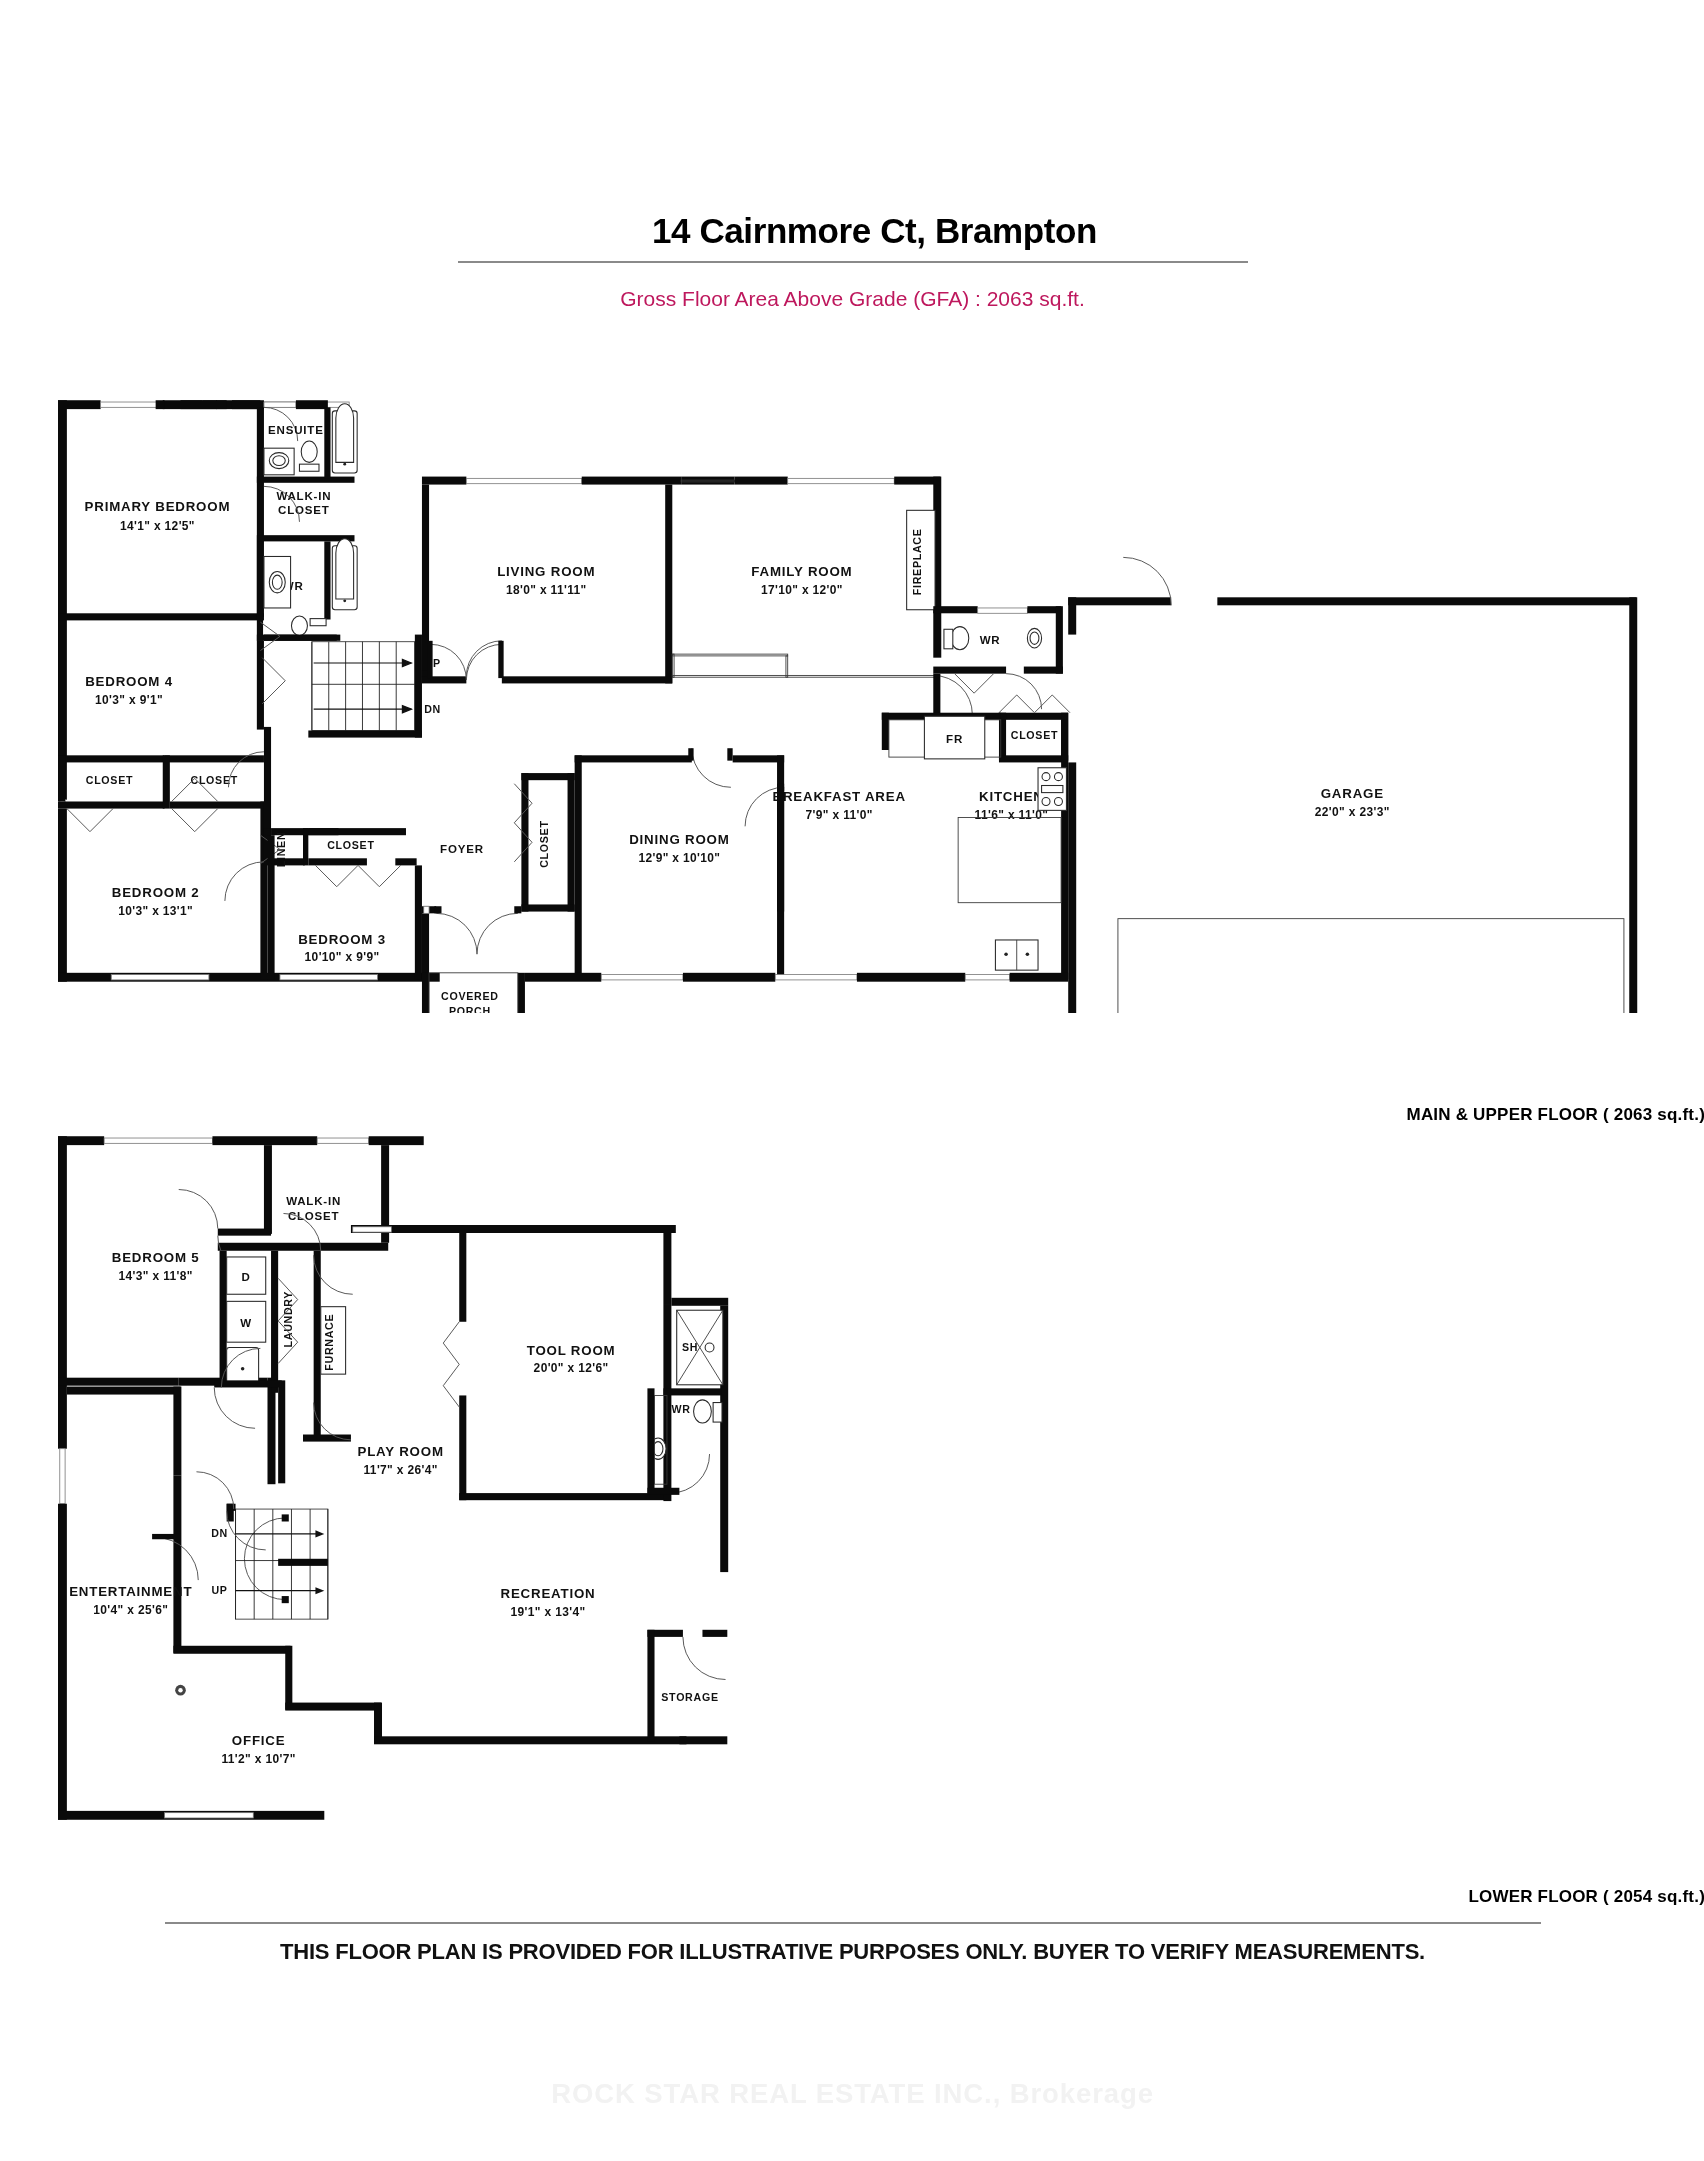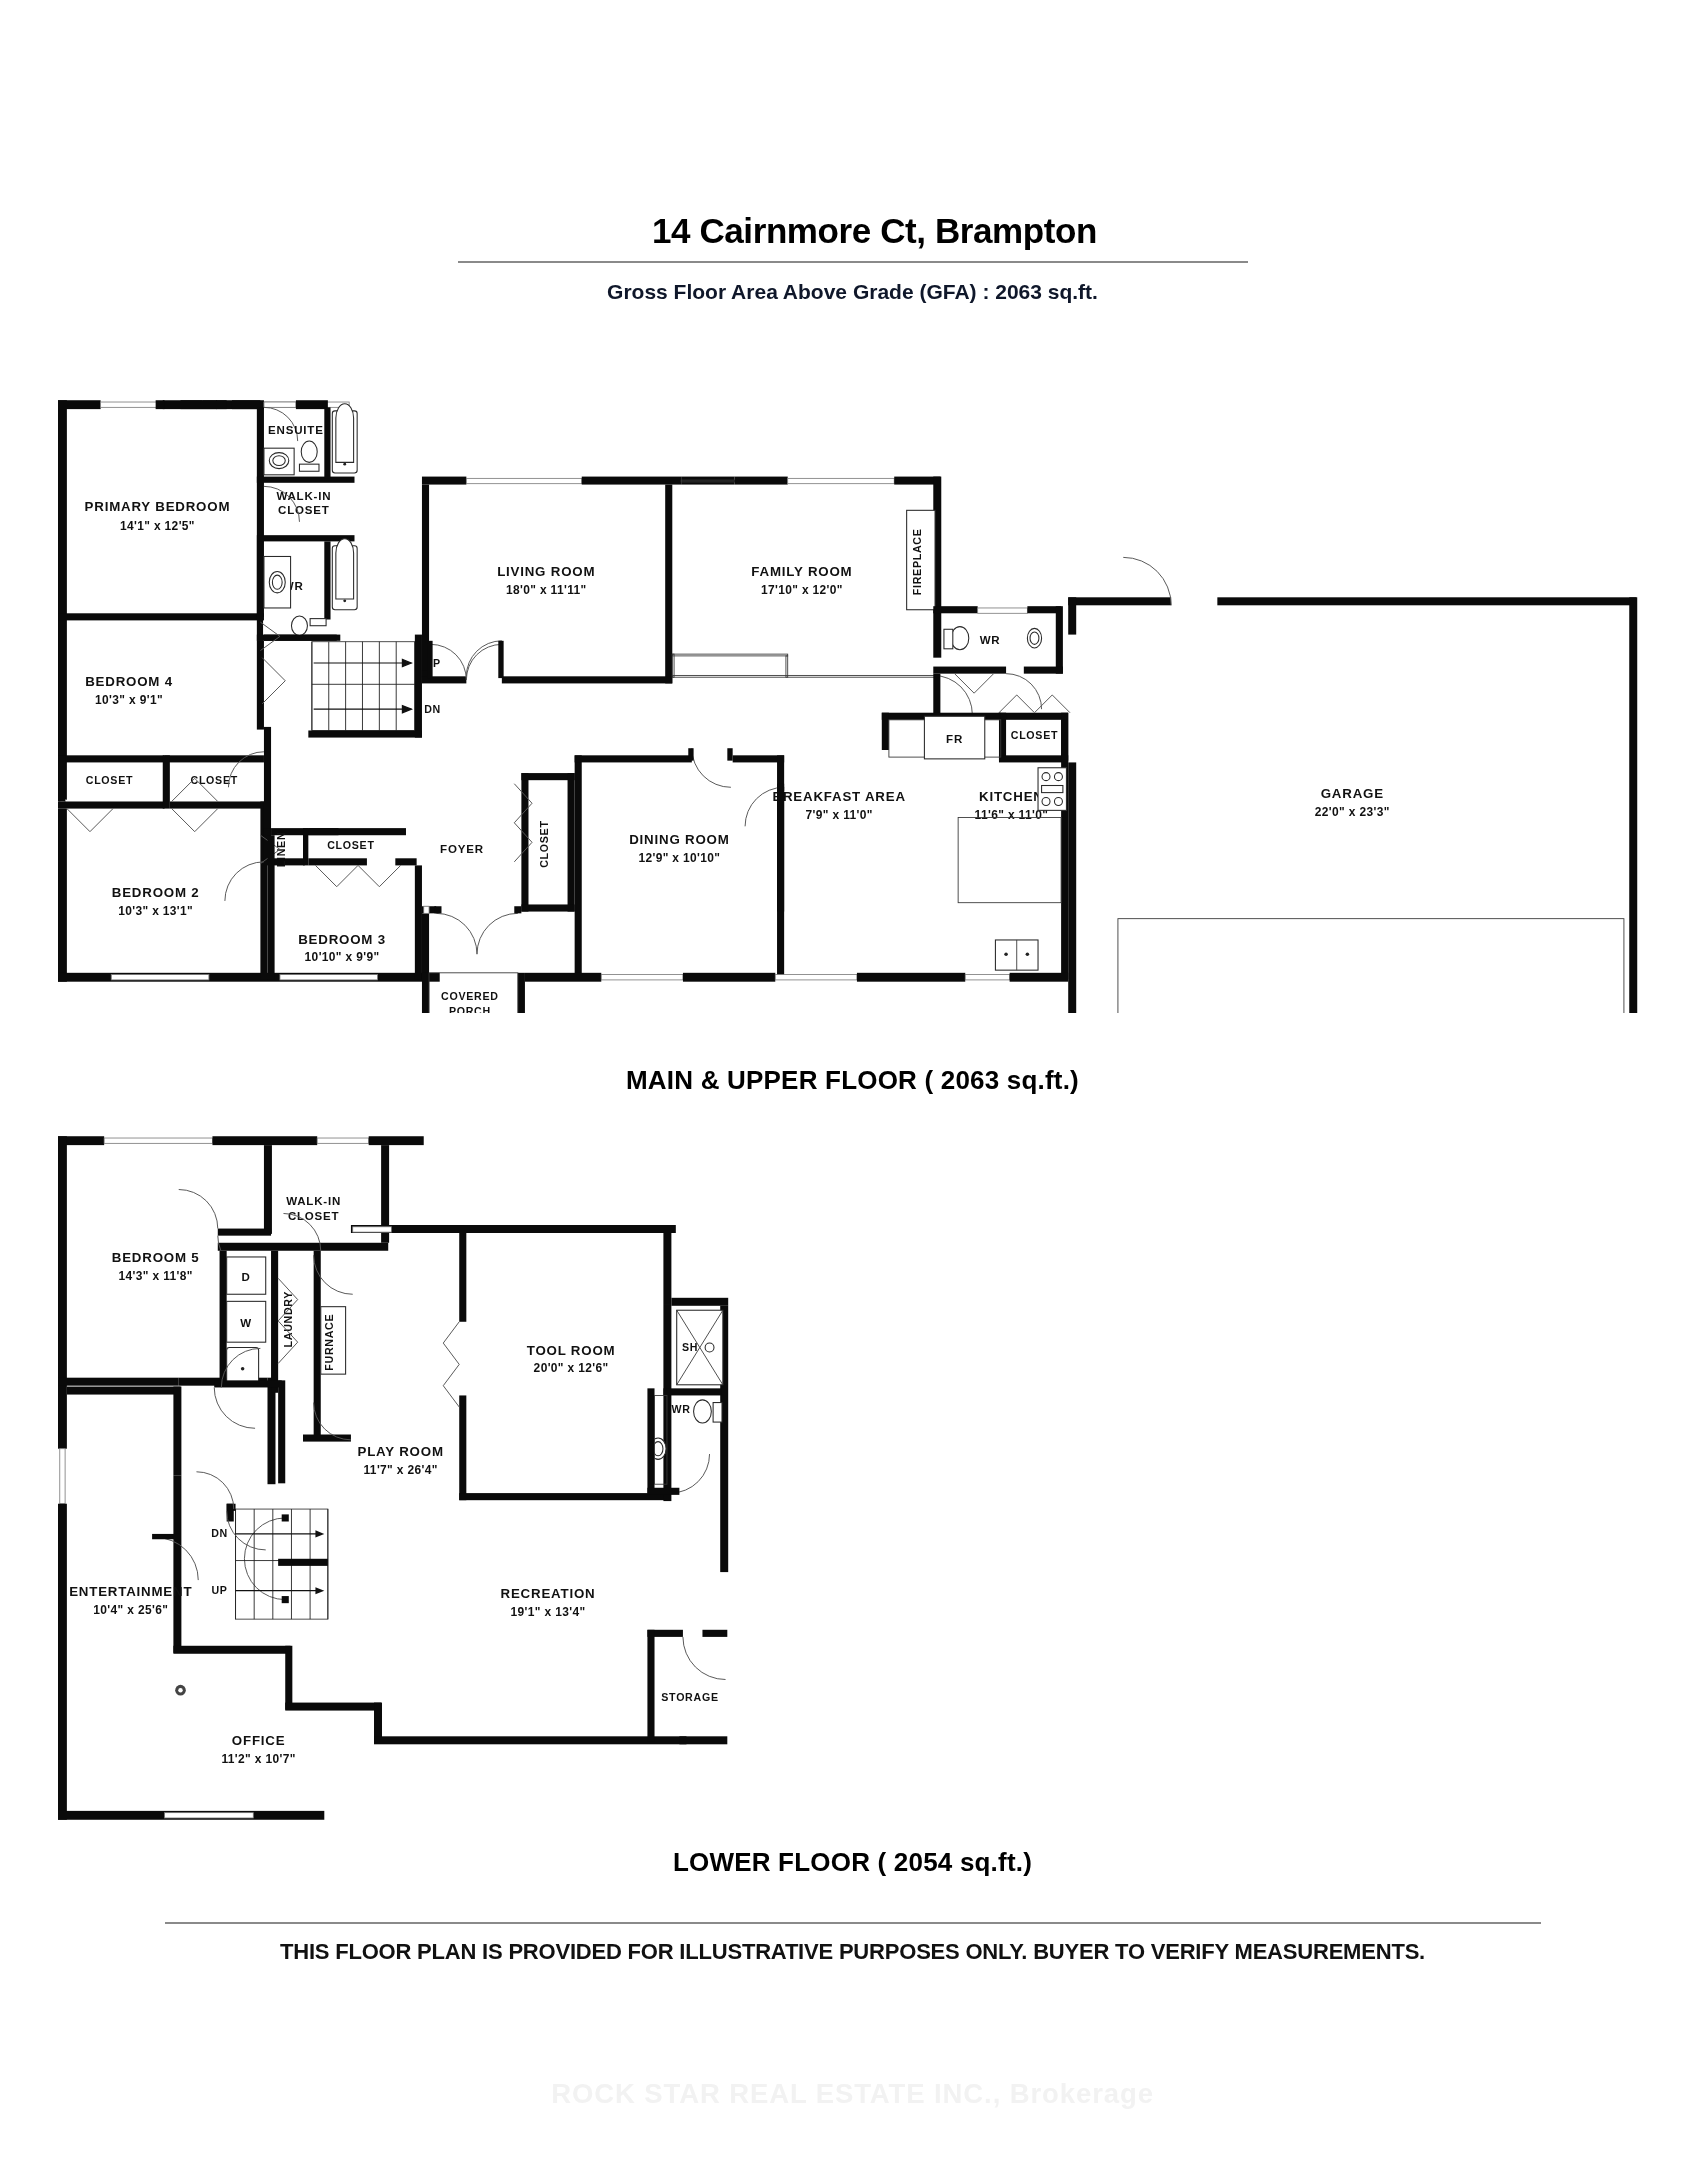--- a/index.html
+++ b/index.html
@@ -15,30 +15,30 @@
   
   .header{position:absolute;left:0;right:0;top:213px;text-align:center;}
   .title{
     font-size:35px;font-weight:700;letter-spacing:-0.4px;
     color:#000;line-height:1.05;padding-left:44px;
   }
   .title-rule{
     width:790px;height:2.2px;background:#8a8a8a;margin:11.5px auto 0 auto;
   }
   .subtitle{
-    font-size:21px;font-weight:700;color:#0f172a;margin-top:17px;letter-spacing:0px;
+    font-size:21px;font-weight:400;color:#be185d;margin-top:24px;letter-spacing:0px;
   }
 
   
   .plan{position:absolute;}
   .plan svg{display:block;}
 
   .floor-caption{
-    position:absolute;text-align:center;font-size:26px;font-weight:700;color:#000;
-    letter-spacing:0.2px;width:100%;
+    position:absolute;text-align:right;font-size:17px;font-weight:700;color:#000;
+    letter-spacing:0.2px;width:100%;margin-top:40px;
   }
 
   
   .footer{position:absolute;left:0;right:0;top:1922px;text-align:center;}
   .footer-rule{width:1376px;height:1.8px;background:#8a8a8a;margin:0 auto 15px auto;}
   .footer-text{font-size:22px;font-weight:700;color:#111;letter-spacing:-0.2px;}
 
   .watermark{
     position:absolute;left:0;right:0;top:2078px;text-align:center;
     font-size:27.5px;font-weight:700;color:#f2f2f2;letter-spacing:0.9px;

